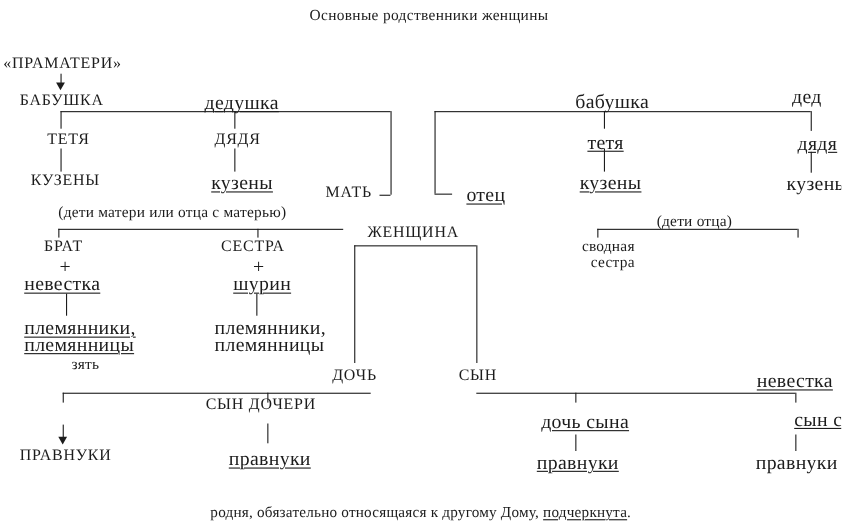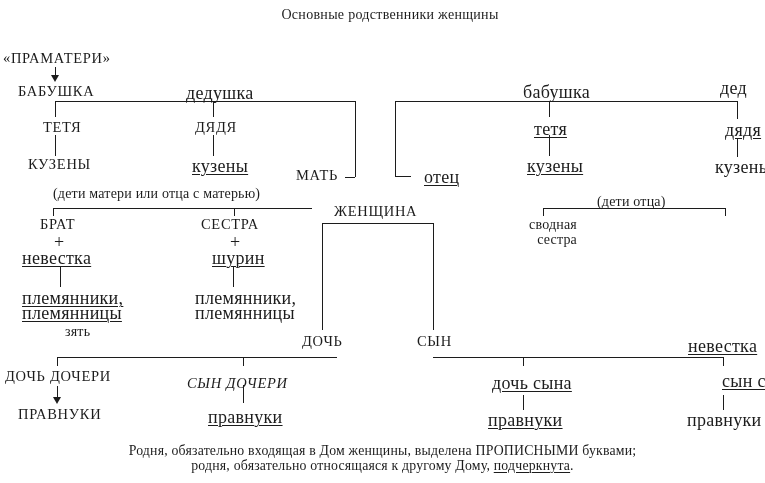--- a/index.html
+++ b/index.html
@@ -110,22 +110,21 @@
 
   <div class="lbl cap" style="left:302px;top:334px;">ДОЧЬ</div>
   <div class="lbl cap" style="left:417px;top:334px;">СЫН</div>
   <div class="lbl sm2" style="left:45px;top:325px;margin-left:20px;">зять</div>
   <div class="lbl sm u" style="left:688px;top:337px;">невестка</div>
 
   <div class="hline" style="left:57px;top:357px;width:280px;"></div>
   <div class="vline" style="left:57px;top:357px;height:9px;"></div>
   <div class="vline" style="left:243px;top:357px;height:9px;"></div>
 
-  <div class="lbl cap" style="left:5px;top:369px;">ДОЧЬ ДОЧЕРИ</div>
-  <div class="lbl cap" style="left:187px;top:376px;font-style:italic;">СЫН ДОЧЕРИ</div>
+  <div class="lbl cap" style="left:187px;top:361px;">СЫН ДОЧЕРИ</div>
 
   <div class="vline" style="left:57px;top:386px;height:12px;"></div>
   <div class="ahead" style="left:53px;top:397px;"></div>
   <div class="vline" style="left:243px;top:385px;height:18px;"></div>
 
   <div class="lbl cap" style="left:18px;top:407px;">ПРАВНУКИ</div>
   <div class="lbl sm u" style="left:208px;top:408px;">правнуки</div>
 
   <div class="hline" style="left:433px;top:357px;width:290px;"></div>
   <div class="vline" style="left:523px;top:357px;height:9px;"></div>
@@ -133,16 +132,15 @@
 
   <div class="lbl sm u" style="left:492px;top:374px;">дочь сына</div>
   <div class="lbl sm u" style="left:722px;top:372px;">сын сына</div>
 
   <div class="vline" style="left:523px;top:395px;height:15px;"></div>
   <div class="vline" style="left:723px;top:395px;height:15px;"></div>
 
   <div class="lbl sm u" style="left:488px;top:411px;">правнуки</div>
   <div class="lbl sm" style="left:687px;top:411px;">правнуки</div>
 
-  <div class="footer" style="top:443px;">Родня, обязательно входящая в Дом женщины, выделена ПРОПИСНЫМИ буквами;</div>
   <div class="footer" style="top:458px;"><span>родня, обязательно относящаяся к другому  Дому, </span><span class="u">подчеркнута</span><span>.</span></div>
 
 </div>
 
 </body></html>

